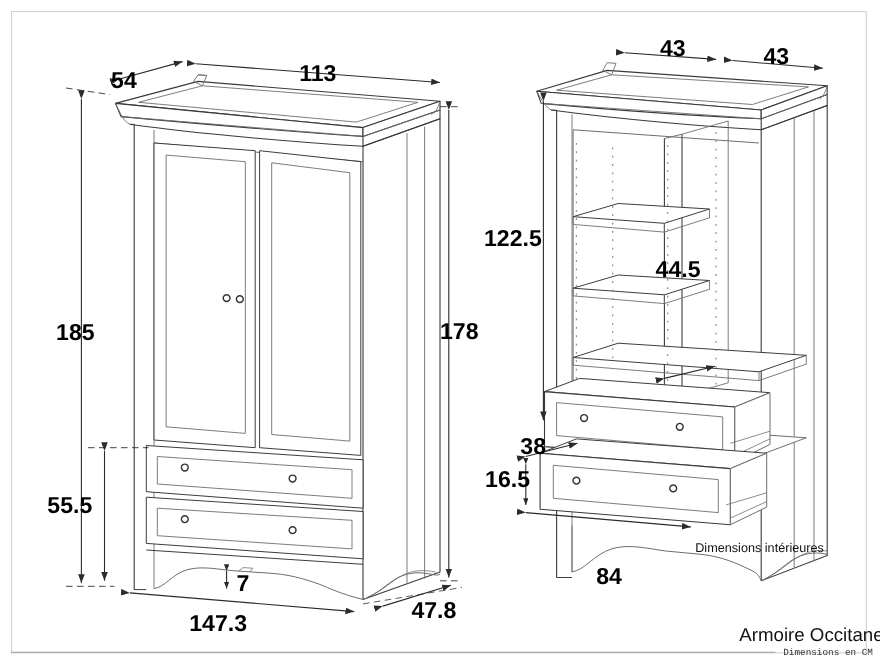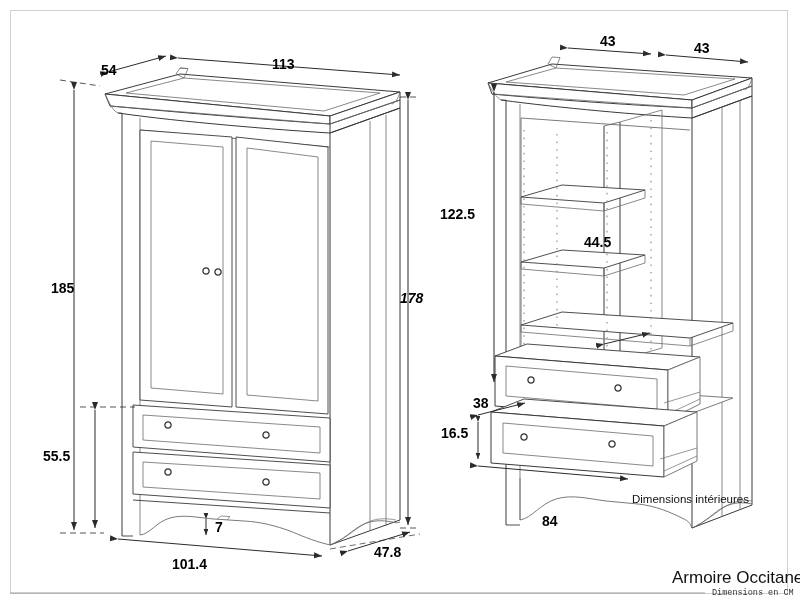--- a/index.html
+++ b/index.html
@@ -35,21 +35,21 @@
     height: 609px;
   }
   .dimtext {
     position: absolute;
     font-family: "Liberation Sans", sans-serif;
     font-weight: bold;
     color: #000000;
     white-space: nowrap;
     line-height: 1;
   }
-  .dim-lg { font-size: 14px; }
+  .dim-lg { font-size: 21px; }
   .note {
     position: absolute;
     font-family: "Liberation Sans", sans-serif;
     font-size: 11.5px;
     color: #111111;
     white-space: nowrap;
   }
   .title-main {
     position: absolute;
     font-family: "Liberation Sans", sans-serif;
@@ -303,39 +303,39 @@
       <path d="M478,466 L628,479" marker-start="url(#ah)" marker-end="url(#ah)"></path>
     </g>
 
     <line x1="10" y1="593" x2="705" y2="593" stroke="#9a9a9e" stroke-width="1"></line>
   </svg>
 
   <div class="dimtext dim-lg" style="left:101px; top:63px;">54</div>
 
   <div class="dimtext dim-lg" style="left:272px; top:57px;">113</div>
 
-  <div class="dimtext dim-lg" style="left:51px; top:281px;">185</div>
-
-  <div class="dimtext dim-lg" style="left:400px; top:291px;font-style:italic;">178</div>
+  <div class="dimtext dim-lg" style="left:51px; top:292px;">185</div>
+
+  <div class="dimtext dim-lg" style="left:400px; top:291px;">178</div>
 
   <div class="dimtext dim-lg" style="left:43px; top:449px;">55.5</div>
 
   <div class="dimtext dim-lg" style="left:215px; top:520px;">7</div>
 
-  <div class="dimtext dim-lg" style="left:172px; top:557px;">101.4</div>
+  <div class="dimtext dim-lg" style="left:172px; top:557px;">147.3</div>
 
   <div class="dimtext dim-lg" style="left:374px; top:545px;">47.8</div>
 
   <div class="dimtext dim-lg" style="left:600px; top:34px;">43</div>
 
   <div class="dimtext dim-lg" style="left:694px; top:41px;">43</div>
 
   <div class="dimtext dim-lg" style="left:440px; top:207px;">122.5</div>
 
-  <div class="dimtext dim-lg" style="left:584px; top:235px;text-align:center;">44.5</div>
+  <div class="dimtext dim-lg" style="left:596px; top:235px;text-align:center;">44.5</div>
 
   <div class="dimtext dim-lg" style="left:473px; top:396px;">38</div>
 
   <div class="dimtext dim-lg" style="left:441px; top:426px;">16.5</div>
 
   <div class="dimtext dim-lg" style="left:542px; top:472px;margin-top:42px;">84</div>
 
   <div class="note" style="left:594px; top:493px;padding-left:38px;">Dimensions intérieures</div>
 
   <div class="title-main" style="left:672px; top:568px;">Armoire Occitane</div>

